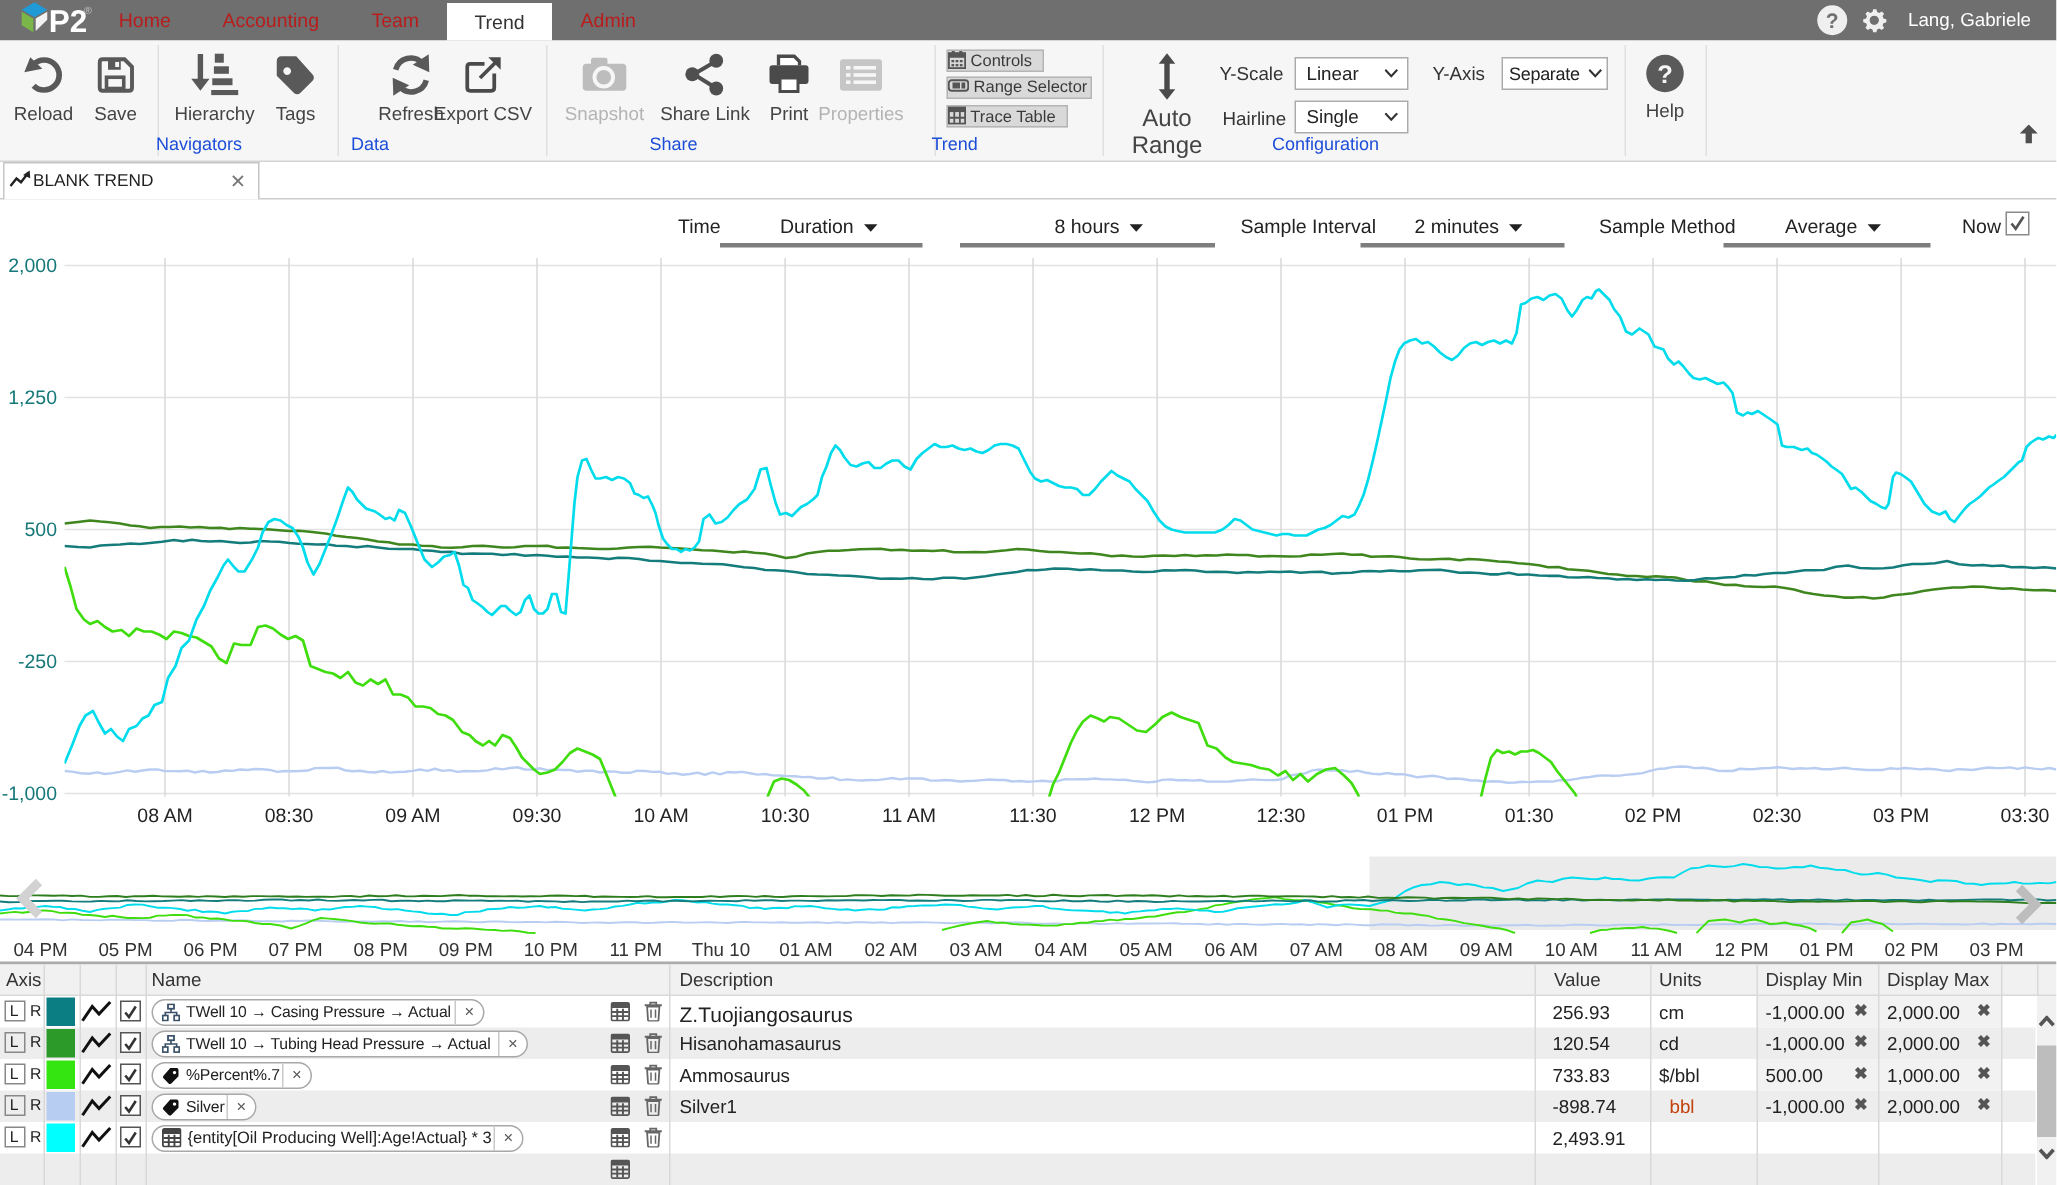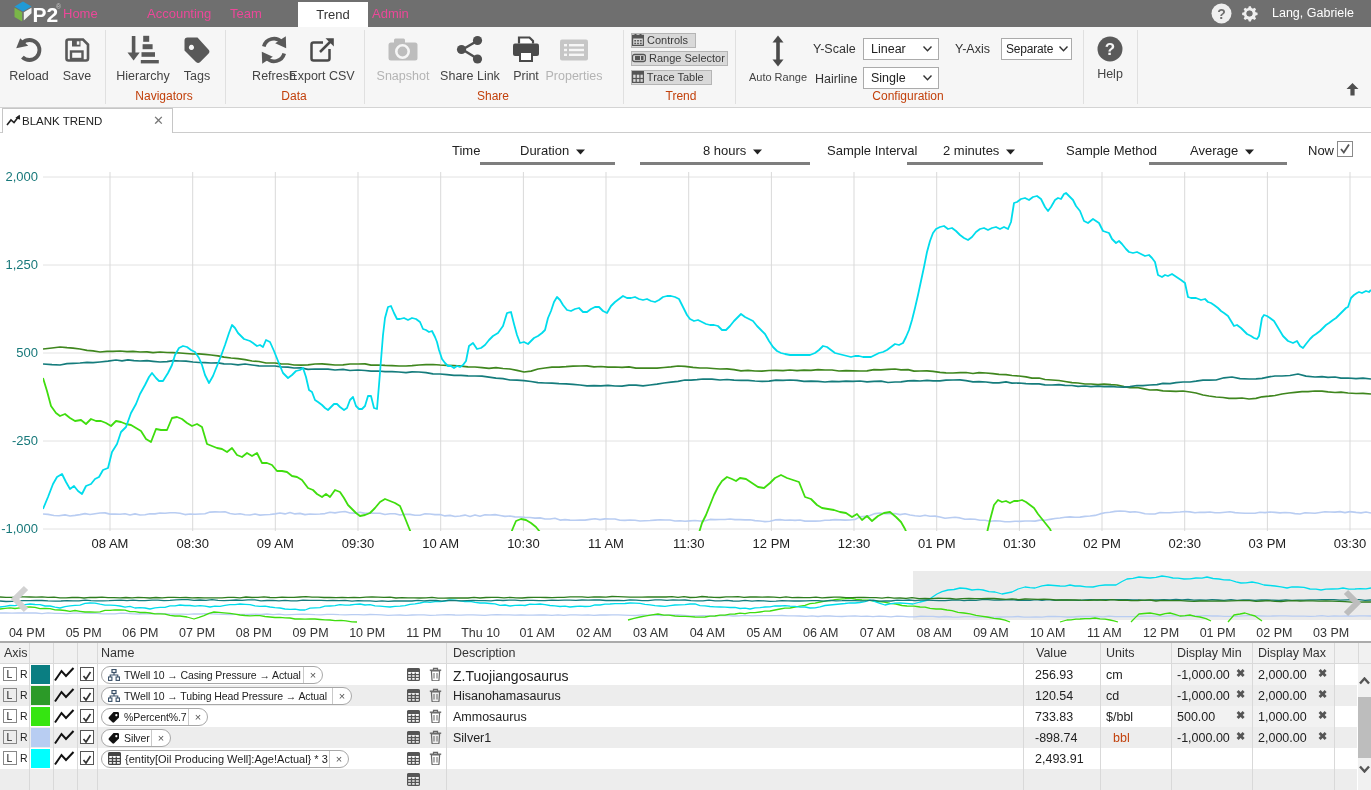--- a/index.html
+++ b/index.html
@@ -1,25 +1,25 @@
 <!DOCTYPE html>
 <html><head><meta charset="utf-8">
 <style>
 *{margin:0;padding:0;box-sizing:border-box}
 html,body{width:1371px;height:790px;overflow:hidden}
 body{font-family:"Liberation Sans",sans-serif;position:relative;background:#fff;color:#333}
 .abs{position:absolute}
 #nav{left:0;top:0;width:1371px;height:27px;background:#6f6f6f}
-.navtab{position:absolute;top:0;height:24px;line-height:27px;color:#ec4899;font-size:13px;text-align:left}
+.navtab{position:absolute;top:0;height:24px;line-height:27px;color:#b91c1c;font-size:13px;text-align:center}
 #trendtab{position:absolute;left:298px;top:2px;width:70px;height:25px;background:#fff;color:#333;font-size:13px;text-align:center;line-height:25px}
 #ribbon{left:0;top:27px;width:1371px;height:81px;background:#f6f6f6;border-bottom:1px solid #d4d4d4}
 .vsep{position:absolute;top:3px;height:74px;width:1px;background:#e0e0e0}
 .rbtn{position:absolute;top:33px;width:80px;text-align:center;font-size:12.5px;color:#444}
 .rbtn svg{display:block;margin:2px auto 4px}
-.glabel{position:absolute;top:89px;font-size:12px;color:#c2410c;text-align:center;width:120px}
+.glabel{position:absolute;top:89px;font-size:12px;color:#1d4ed8;width:120px}
 .dis{color:#b4b4b4}
 #tabrow{left:0;top:108px;width:1371px;height:25px;background:#fff;border-bottom:1px solid #ccc}
 #dtab{position:absolute;left:2px;top:108px;width:171px;height:25px;background:#fff;border:1px solid #c6c6c6;border-bottom:none;font-size:11.5px;color:#222;line-height:24px}
 .togbtn{position:absolute;left:631px;height:15px;background:#d9d9d9;border:1px solid #b5b5b5;font-size:11px;color:#3a3a3a;line-height:13px;padding-left:0;white-space:nowrap}
 .ddl{position:absolute;height:22px;background:#fff;border:1px solid #ababab;font-size:12.5px;color:#222;line-height:20px;padding-left:7px}
 .ddl svg{position:absolute;right:6px;top:7px}
 .rlabel{position:absolute;font-size:12.5px;color:#333}
 .ctl{position:absolute;font-size:13px;color:#222;white-space:nowrap}
 .ctlu{position:absolute;height:3px;background:#7e7e7e}
 .pill{position:absolute;height:18px;background:#fff;border:1px solid #a8a8a8;border-radius:9px;display:flex;align-items:center;padding-left:6px;font-size:10.5px;letter-spacing:-0.1px;color:#222}
@@ -166,21 +166,21 @@
 </svg> Range Selector</div>
 <div class="togbtn" style="top:70px;width:81px">
 <svg width="12" height="12" viewBox="0 0 12 12" style="vertical-align:-2px">
 <rect x="0.5" y="0.5" width="11" height="11" fill="none" stroke="#555" stroke-width="1.4"></rect>
 <rect x="0.5" y="0.5" width="11" height="3.2" fill="#555"></rect>
 <line x1="4.2" y1="1" x2="4.2" y2="11.5" stroke="#555" stroke-width="1.2"></line>
 <line x1="7.9" y1="1" x2="7.9" y2="11.5" stroke="#555" stroke-width="1.2"></line>
 <line x1="1" y1="7.5" x2="11.5" y2="7.5" stroke="#555" stroke-width="1.2"></line>
 </svg> Trace Table</div>
 
-<div class="rbtn" style="left:742px;width:72px;font-size:11px">
+<div class="rbtn" style="left:742px;width:72px;font-size:16px">
 <svg width="24" height="32" viewBox="0 0 24 32">
 <line x1="12" y1="6" x2="12" y2="26" stroke="#4a4a4a" stroke-width="3.6"></line>
 <polygon points="6.5,7.5 17.5,7.5 12,0.5" fill="#4a4a4a"></polygon>
 <polygon points="6.5,24.5 17.5,24.5 12,31.5" fill="#4a4a4a"></polygon>
 </svg>Auto Range</div>
 
 <div class="rlabel" style="left:813px;top:42px">Y-Scale</div>
 <div class="ddl" style="left:863px;top:38px;width:76px">Linear<svg width="9" height="6" viewBox="0 0 9 6">
       <polyline points="0.5,0.5 4.5,4.8 8.5,0.5" fill="none" stroke="#333" stroke-width="1.4"></polyline>
     </svg></div>

